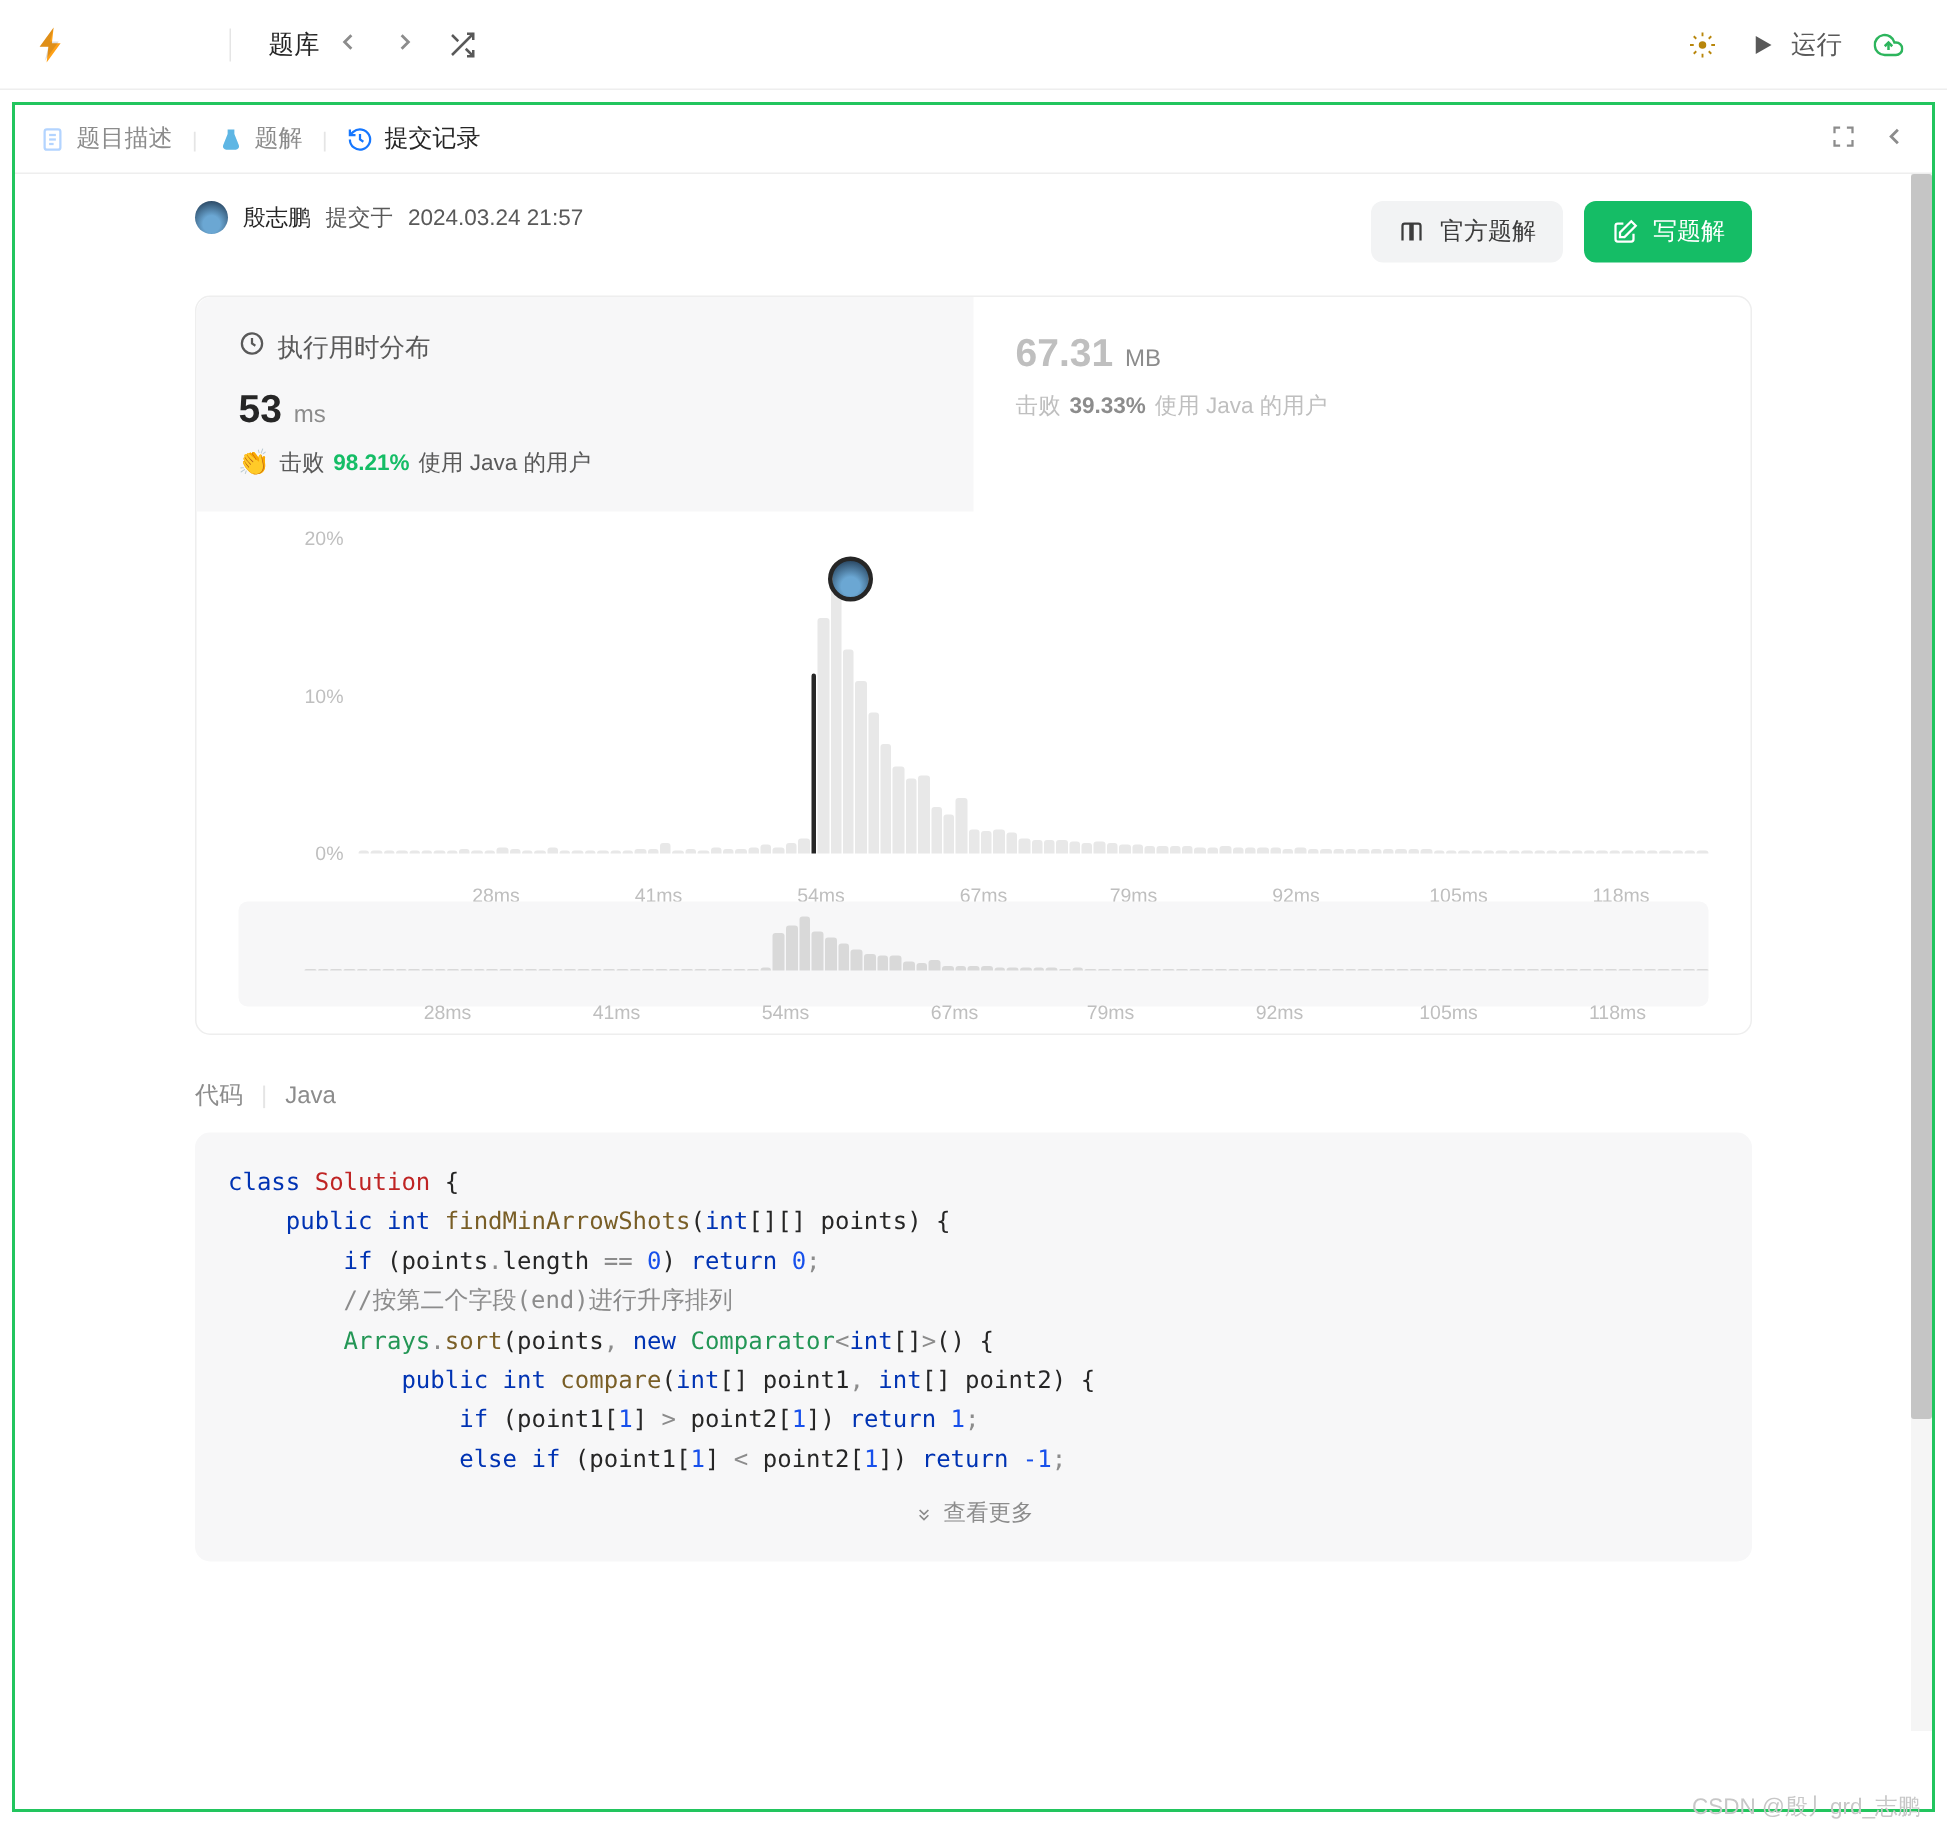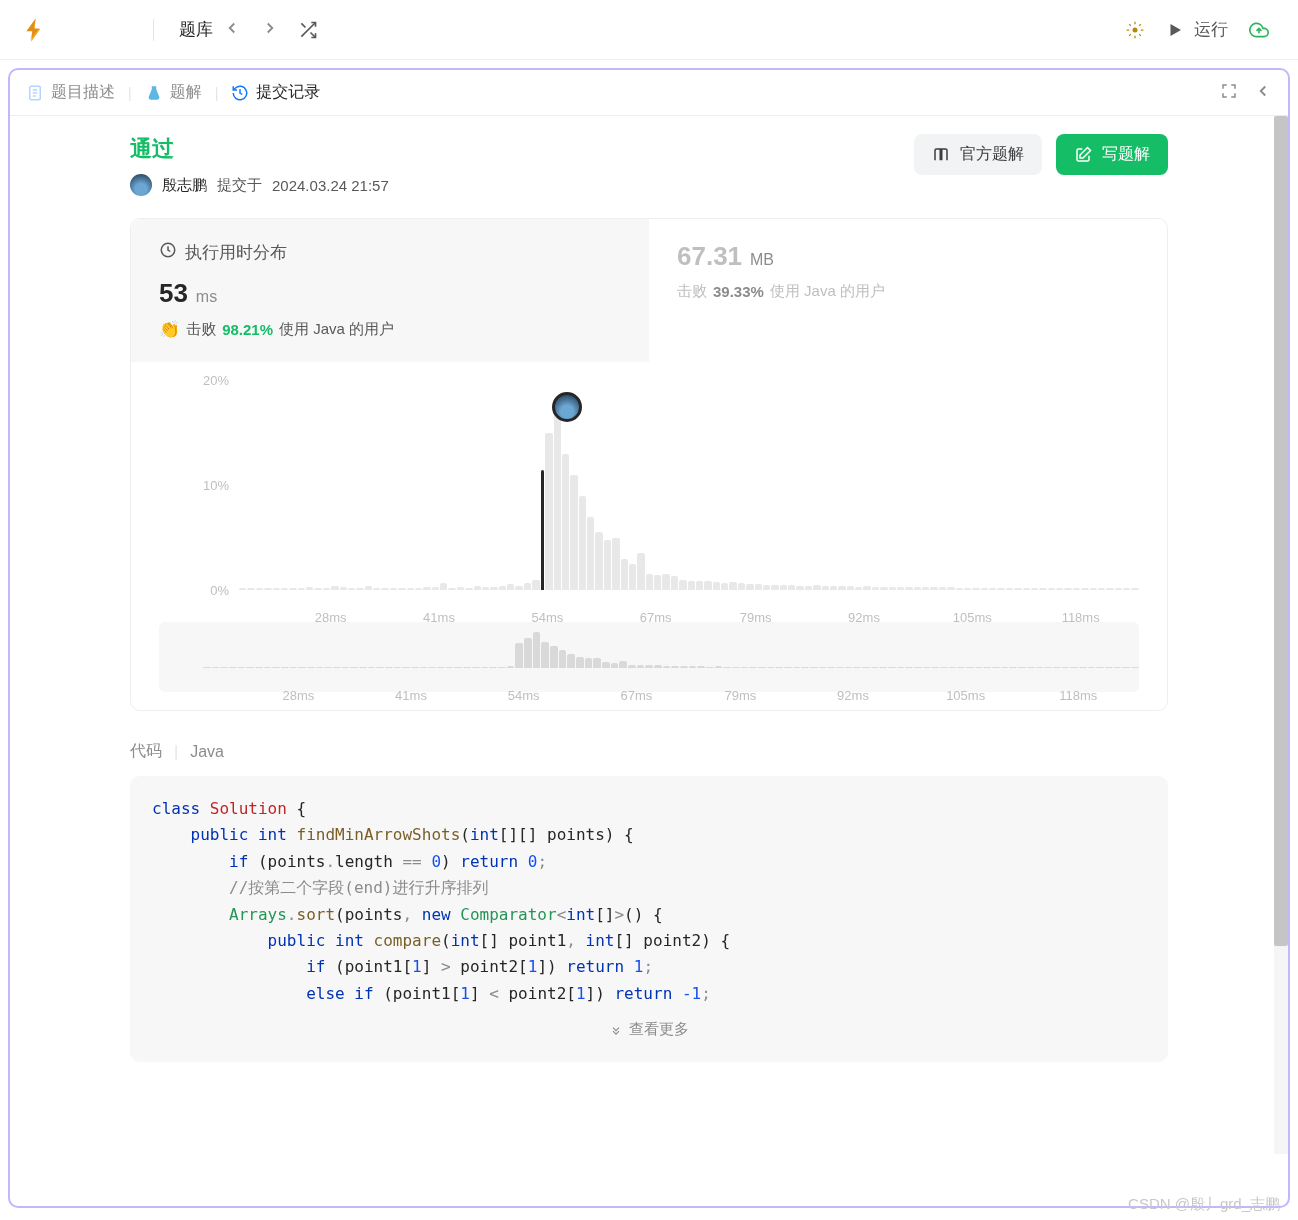--- a/index.html
+++ b/index.html
@@ -16,21 +16,21 @@
 .problem-set { display: flex; align-items: center; font-size: 17px; color: #262626; font-weight: 500; cursor: pointer; }
 .problem-set .icon { margin-right: 10px; color: #595959; }
 .nav-arrow { color: #8c8c8c; margin: 0 10px; cursor: pointer; }
 .top-right { margin-left: auto; display: flex; align-items: center; gap: 12px; }
 .run-btn { display: flex; align-items: center; gap: 10px; color: #595959; font-size: 17px; cursor: pointer; }
 .run-btn svg { width: 18px; height: 18px; }
 .debug-icon { color: #b8860b; }
 .cloud-icon { color: #2db55d; }
 
 
-.main-panel { margin: 8px; border: 2px solid #c4b5fd; border-radius: 10px; height: 1140px; overflow: hidden; position: relative; background: #fff; }
+.main-panel { margin: 8px; border: 2px solid #22c55e; border-radius: 0; height: 1140px; overflow: hidden; position: relative; background: #fff; }
 .tabs { display: flex; align-items: center; padding: 12px 16px; border-bottom: 1px solid #eee; gap: 8px; }
 .tab { display: flex; align-items: center; gap: 7px; color: #8c8c8c; font-size: 16px; cursor: pointer; }
 .tab.active { color: #262626; font-weight: 500; }
 .tab .ticon { width: 18px; height: 18px; display: inline-flex; align-items: center; justify-content: center; }
 .tab-divider { color: #e5e5e5; margin: 0 5px; }
 .tabs-right { margin-left: auto; display: flex; gap: 16px; }
 .tabs-right .ibtn { color: #8c8c8c; cursor: pointer; }
 .tabs-right svg { width: 18px; height: 18px; }
 
 .subheader { display: flex; align-items: center; padding: 12px 16px; border-bottom: 1px solid #f0f0f0; }
@@ -219,21 +219,20 @@
 
 
     <div class="content-scroll">
       <div class="scrollbar-track">
         <div class="scrollbar-thumb"></div>
       </div>
       <div class="content">
 
         <div class="status-row">
           <div class="status-left">
-            <div class="status">通过</div>
             <div class="user-line">
               <span class="avatar"></span>
               <span class="user-name">殷志鹏</span>
               <span>提交于</span>
               <span>2024.03.24 21:57</span>
             </div>
           </div>
           <div class="status-right">
             <button class="btn btn-gray">
               <svg viewBox="0 0 24 24" fill="none" stroke="currentColor" stroke-width="2">

